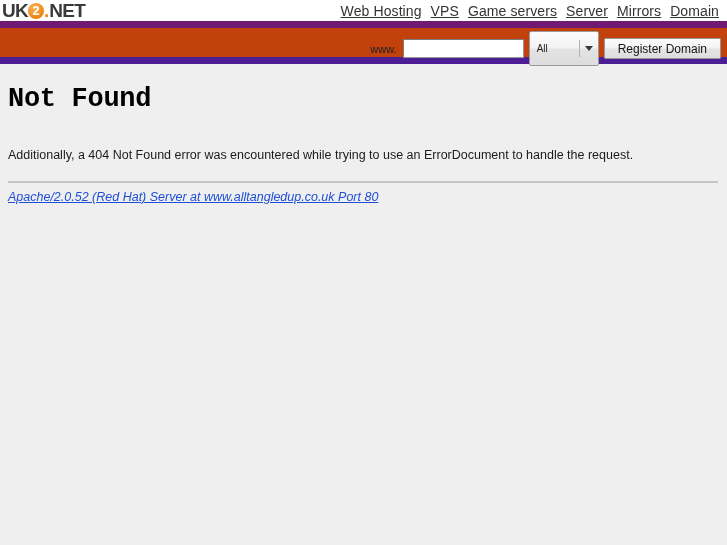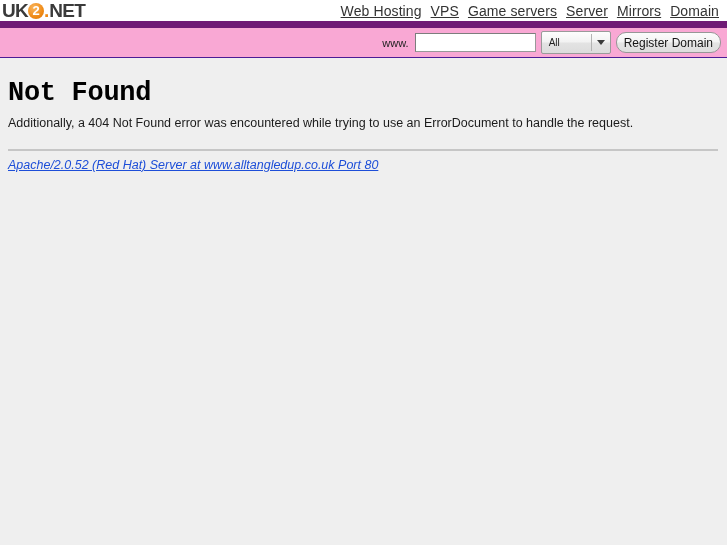--- a/index.html
+++ b/index.html
@@ -76,22 +76,22 @@
     color: #333333;
     text-decoration: underline;
     white-space: nowrap;
     letter-spacing: 0.1px;
   }
 
   
   .searchbar {
     position: relative;
     height: 29px;
-    background: #f9a8d4;
-    border-bottom: 1px solid #4c1d95;
+    background: #c2410c;
+    border-bottom: 7px solid #4c1d95;
   }
   .search-inner {
     position: absolute;
     right: 6px;
     top: 3px;
     display: flex;
     align-items: center;
     gap: 5px;
   }
   .www-label {
@@ -108,21 +108,21 @@
     border-top-color: #7d7d7d;
     border-left-color: #7d7d7d;
     background: #ffffff;
     outline: none;
     box-sizing: content-box;
     font-family: "Liberation Sans", sans-serif;
   }
   .tld-select {
     position: relative;
     width: 70px;
-    height: 23px;
+    height: 35px;
     box-sizing: border-box;
     border: 1px solid #9a9a9a;
     border-radius: 2px;
     background: linear-gradient(to bottom, #fdfdfd 0%, #f2f2f2 48%, #e3e3e3 52%, #dcdcdc 100%);
     display: flex;
     align-items: center;
     cursor: default;
   }
   .tld-select .tld-value {
     font-size: 10px;
@@ -140,26 +140,26 @@
   }
   .tld-arrow {
     width: 0;
     height: 0;
     border-left: 4px solid transparent;
     border-right: 4px solid transparent;
     border-top: 5px solid #3a3a3a;
   }
   .register-btn {
     height: 21px;
-    padding: 0 7px;
+    padding: 0 13px;
     font-size: 12px;
     font-family: "Liberation Sans", sans-serif;
     color: #151515;
     border: 1px solid #979797;
-    border-radius: 10px;
+    border-radius: 1px;
     background: linear-gradient(to bottom, #fcfcfc 0%, #f3f3f3 47%, #e4e4e4 52%, #dedede 100%);
     cursor: pointer;
     white-space: nowrap;
   }
 
   
   .content {
     padding: 0 8px;
   }
   h1.title {
@@ -170,21 +170,21 @@
     letter-spacing: -0.3px;
     color: #000000;
   }
   p.msg {
     font-size: 12.5px;
     line-height: 1.2;
     margin: 22px 0 0 0;
     color: #1b1b1b;
   }
   p.msg.second {
-    margin-top: 8px;
+    margin-top: 34px;
   }
   hr.divider {
     margin: 18px 0 0 0;
     border: none;
     border-top: 2px solid #c6c6c6;
     height: 0;
     width: 710px;
   }
   address.server {
     font-size: 12.5px;

